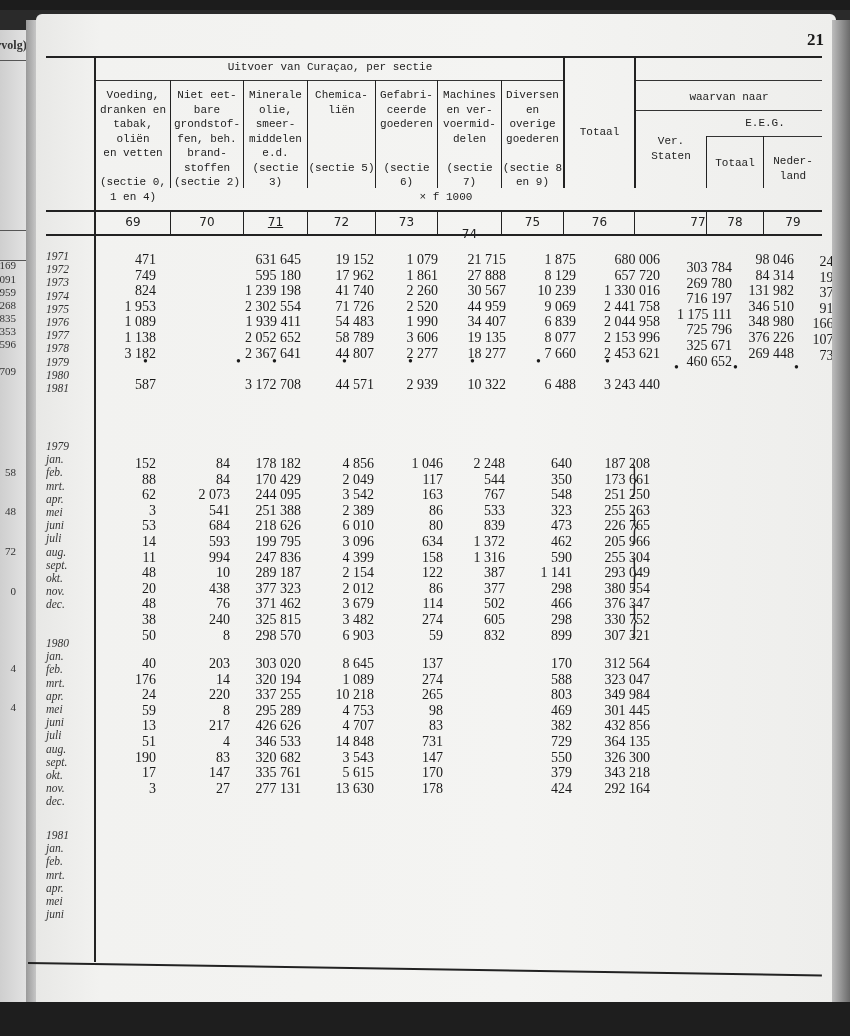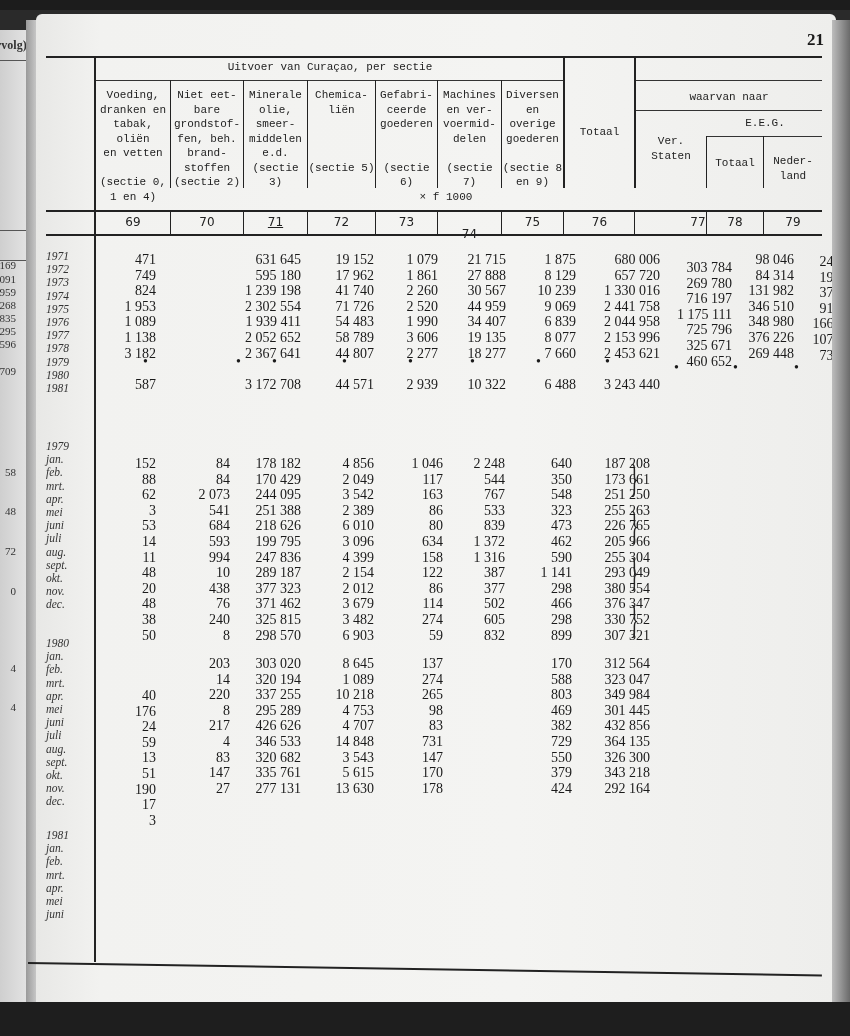--- a/index.html
+++ b/index.html
@@ -72,21 +72,21 @@
 <div class="left-page">
   <span class="lp-title">rvolg)</span>
   <div class="lp-rule" style="top:30px"></div>
   <div class="lp-rule" style="top:200px"></div>
   <div class="lp-rule" style="top:230px"></div>
   <span class="lp-num" style="top:228px">169</span>
   <span class="lp-num" style="top:242px">091</span>
   <span class="lp-num" style="top:255px">959</span>
   <span class="lp-num" style="top:268px">268</span>
   <span class="lp-num" style="top:281px">835</span>
-  <span class="lp-num" style="top:294px">295</span>
+  <span class="lp-num" style="top:294px">353</span>
   <span class="lp-num" style="top:307px">596</span>
   <span class="lp-num" style="top:334px">709</span>
   <span class="lp-num" style="top:435px">58</span>
   <span class="lp-num" style="top:474px">48</span>
   <span class="lp-num" style="top:514px">72</span>
   <span class="lp-num" style="top:554px">0</span>
   <span class="lp-num" style="top:631px">4</span>
   <span class="lp-num" style="top:670px">4</span>
 </div>
 <div class="gutter"></div>
@@ -431,21 +431,21 @@
 293 049
 380 554
 376 347
 330 752
 307 321</div>
   <div class="brace" style="left:594px; top:445px;">}</div>
   <div class="brace" style="left:594px; top:492px;">}</div>
   <div class="brace" style="left:594px; top:539px;">}</div>
   <div class="brace" style="left:594px; top:586px;">}</div>
 
-  <div class="datacol" style="right:680px; top:674px;text-align:right;">40
+  <div class="datacol" style="right:680px; top:642px;text-align:right;">40
 176
 24
 59
 13
 51
 190
 17
 3</div>
   <div class="datacol" style="right:606px; top:642px;">203
 14

